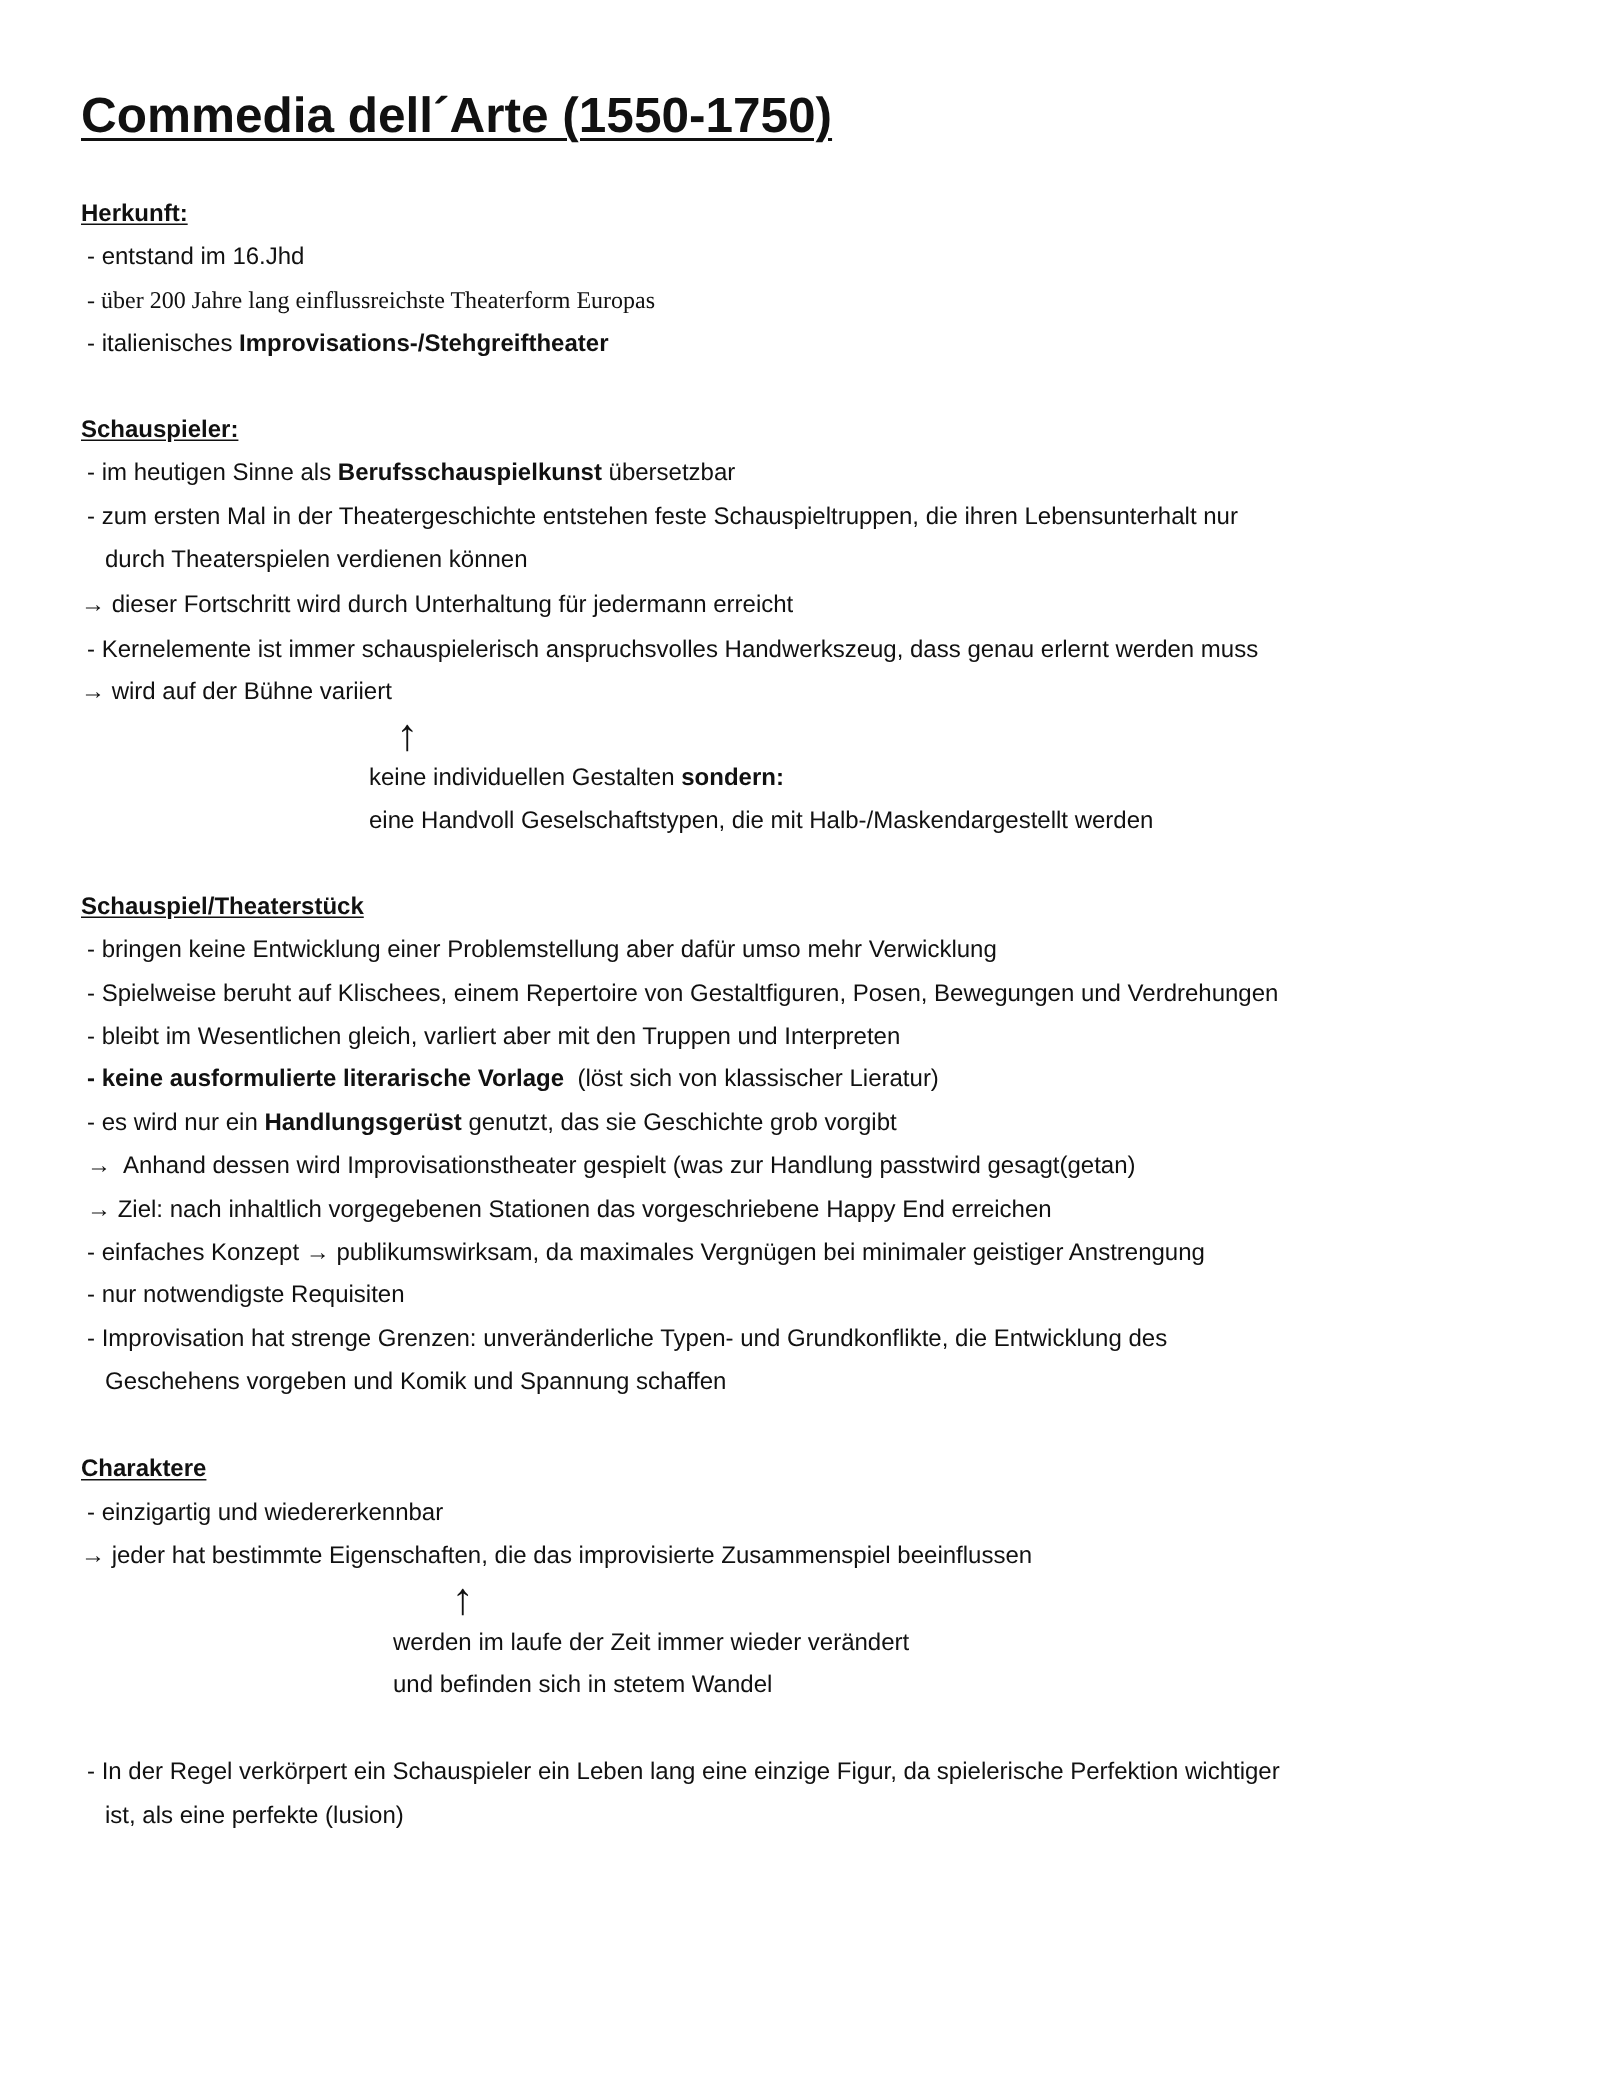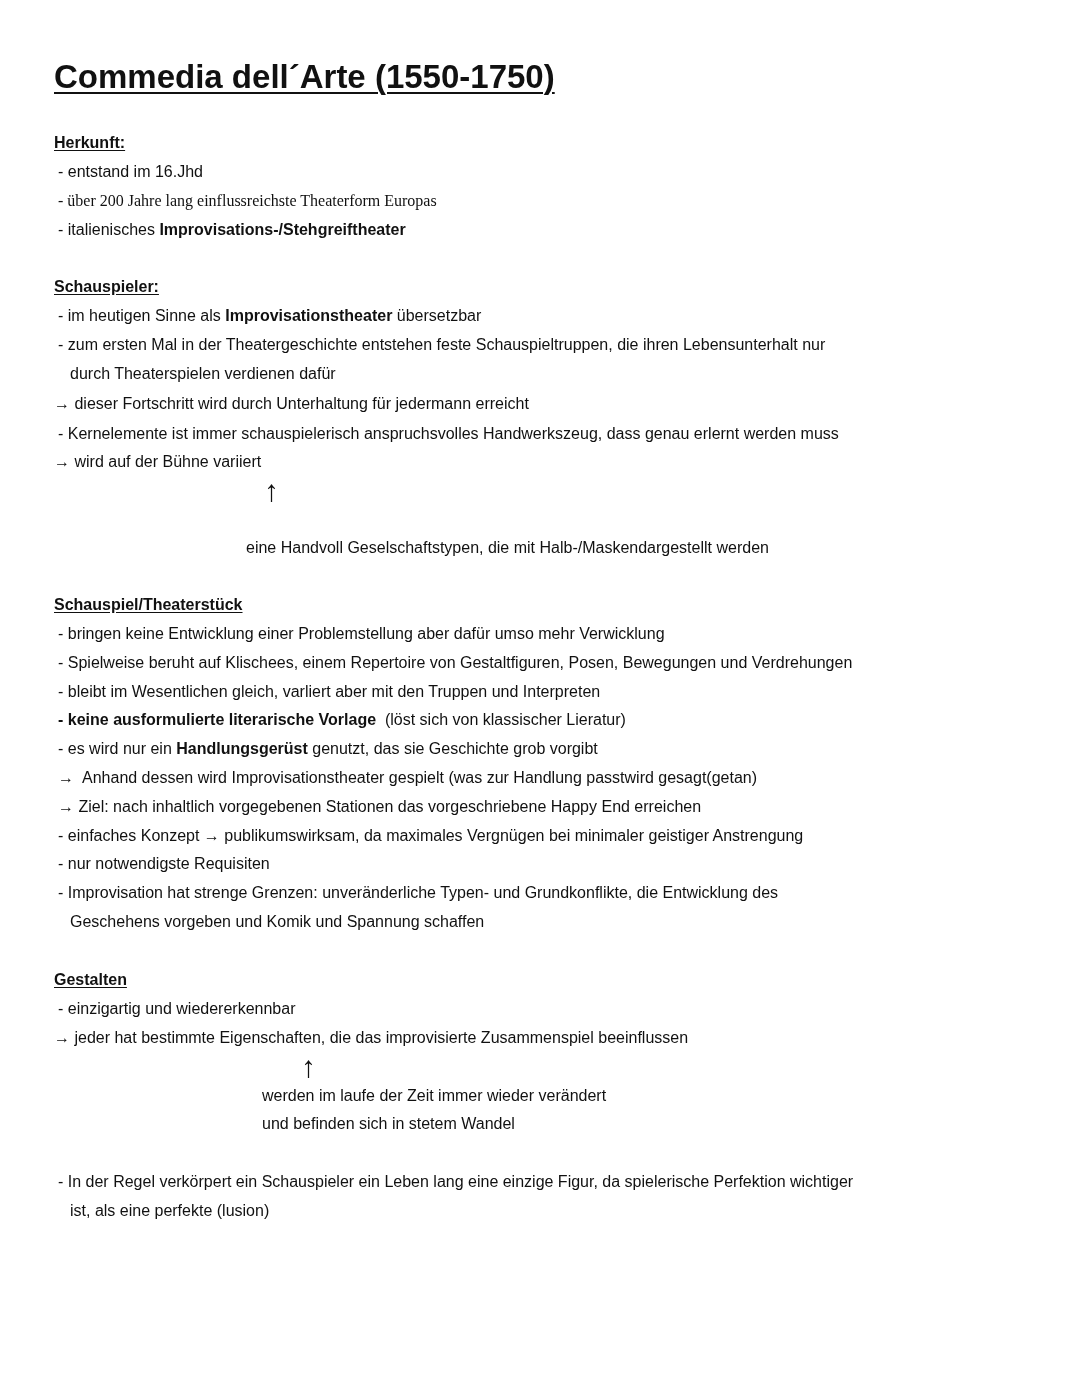--- a/index.html
+++ b/index.html
@@ -57,43 +57,44 @@
 <div class="page">
 
   <h1 class="title">Commedia dell´Arte (1550-1750)</h1>
 
   <div class="line heading" style="left:54px; top:132px;">Herkunft:</div>
   <div class="line" style="left:58px; top:161px;">- entstand im 16.Jhd</div>
   <div class="line" style="left:58px; top:190px;font-family:Liberation Serif, serif;">- über 200 Jahre lang einflussreichste Theaterform Europas</div>
   <div class="line" style="left:58px; top:219px;"><span>- italienisches </span><span class="b">Improvisations-/Stehgreiftheater</span></div>
 
   <div class="line heading" style="left:54px; top:276px;">Schauspieler:</div>
-  <div class="line" style="left:58px; top:305px;"><span>- im heutigen Sinne als </span><span class="b">Improvisationstheater</span><span> übersetzbar</span></div>
+  <div class="line" style="left:58px; top:305px;"><span>- im heutigen Sinne als </span><span class="b">Berufsschauspielkunst</span><span> übersetzbar</span></div>
   <div class="line" style="left:58px; top:334px;">- zum ersten Mal in der Theatergeschichte entstehen feste Schauspieltruppen, die ihren Lebensunterhalt nur</div>
-  <div class="line" style="left:70px; top:363px;">durch Theaterspielen verdienen dafür</div>
+  <div class="line" style="left:70px; top:363px;">durch Theaterspielen verdienen können</div>
   <div class="line" style="left:54px; top:393px;">→ dieser Fortschritt wird durch Unterhaltung für jedermann erreicht</div>
   <div class="line" style="left:58px; top:423px;">- Kernelemente ist immer schauspielerisch anspruchsvolles Handwerkszeug, dass genau erlernt werden muss</div>
   <div class="line" style="left:54px; top:451px;">→ wird auf der Bühne variiert</div>
   <div class="uparrow" style="left:264px; top:476px;">↑</div>
+  <div class="line" style="left:246px; top:508px;"><span>keine individuellen Gestalten </span><span class="b">sondern:</span></div>
   <div class="line" style="left:246px; top:537px;">eine Handvoll Geselschaftstypen, die mit Halb-/Maskendargestellt werden</div>
 
   <div class="line heading" style="left:54px; top:594px;">Schauspiel/Theaterstück</div>
   <div class="line" style="left:58px; top:623px;">- bringen keine Entwicklung einer Problemstellung aber dafür umso mehr Verwicklung</div>
   <div class="line" style="left:58px; top:652px;">- Spielweise beruht auf Klischees, einem Repertoire von Gestaltfiguren, Posen, Bewegungen und Verdrehungen</div>
   <div class="line" style="left:58px; top:681px;">- bleibt im Wesentlichen gleich, varliert aber mit den Truppen und Interpreten</div>
   <div class="line" style="left:58px; top:709px;"><span class="b">- keine ausformulierte literarische Vorlage</span><span style="white-space:pre">  (löst sich von klassischer Lieratur)</span></div>
   <div class="line" style="left:58px; top:738px;"><span>- es wird nur ein </span><span class="b">Handlungsgerüst</span><span> genutzt, das sie Geschichte grob vorgibt</span></div>
   <div class="line" style="left:58px; top:767px; white-space:pre;">→  Anhand dessen wird Improvisationstheater gespielt (was zur Handlung passtwird gesagt(getan)</div>
   <div class="line" style="left:58px; top:796px;">→ Ziel: nach inhaltlich vorgegebenen Stationen das vorgeschriebene Happy End erreichen</div>
   <div class="line" style="left:58px; top:825px;">- einfaches Konzept → publikumswirksam, da maximales Vergnügen bei minimaler geistiger Anstrengung</div>
   <div class="line" style="left:58px; top:853px;">- nur notwendigste Requisiten</div>
   <div class="line" style="left:58px; top:882px;text-align:right;">- Improvisation hat strenge Grenzen: unveränderliche Typen- und Grundkonflikte, die Entwicklung des</div>
   <div class="line" style="left:70px; top:911px;">Geschehens vorgeben und Komik und Spannung schaffen</div>
 
-  <div class="line heading" style="left:54px; top:969px;">Gestalten</div>
+  <div class="line heading" style="left:54px; top:969px;">Charaktere</div>
   <div class="line" style="left:58px; top:998px;">- einzigartig und wiedererkennbar</div>
   <div class="line" style="left:54px; top:1027px;">→ jeder hat bestimmte Eigenschaften, die das improvisierte Zusammenspiel beeinflussen</div>
   <div class="uparrow" style="left:301px; top:1052px;">↑</div>
   <div class="line" style="left:262px; top:1113px;">und befinden sich in stetem Wandel</div>
   <div class="line" style="left:262px; top:1085px;">werden im laufe der Zeit immer wieder verändert</div>
   <div class="line" style="left:58px; top:1171px;">- In der Regel verkörpert ein Schauspieler ein Leben lang eine einzige Figur, da spielerische Perfektion wichtiger</div>
   <div class="line" style="left:70px; top:1200px;">ist, als eine perfekte (lusion)</div>
 
 </div>
 

